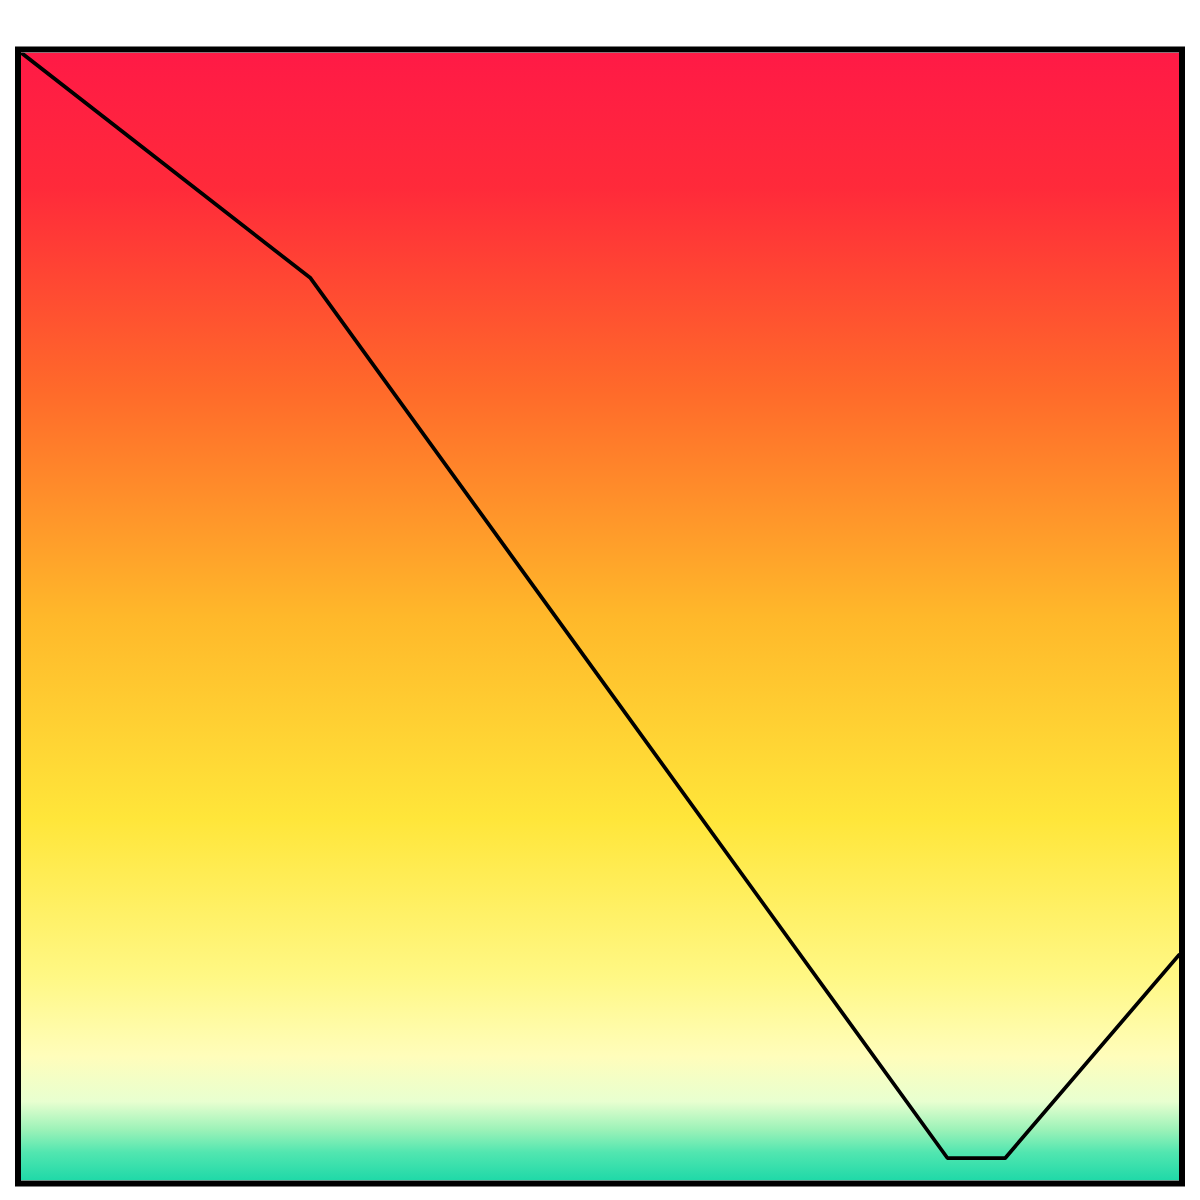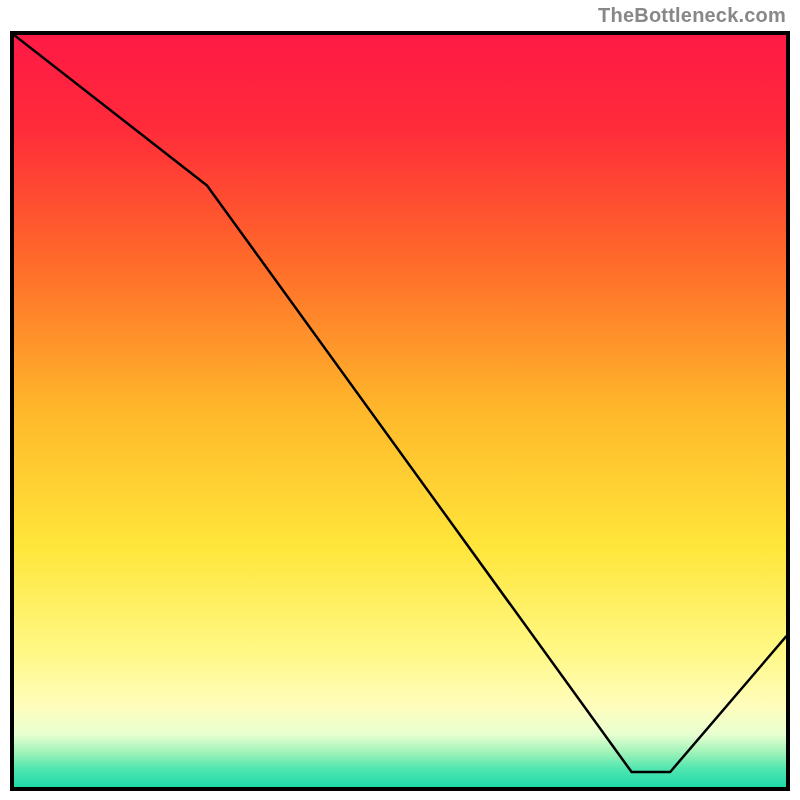--- a/index.html
+++ b/index.html
@@ -53,21 +53,20 @@
     font-weight: 700;
     letter-spacing: 1px;
     color: #e63a24;
     white-space: nowrap;
   }
 </style>
 </head>
 <body>
 <div class="container">
 
-  <div class="watermark">TheBottleneck.com</div>
 
   <div class="chart-area">
     <svg class="gradient-bg" viewBox="0 0 772 752" preserveAspectRatio="none">
       <defs>
 
         <linearGradient id="rainbow" x1="0" y1="0" x2="0" y2="1">
           <stop offset="0%" stop-color="#ff1a46"></stop>
           <stop offset="12%" stop-color="#ff2a3a"></stop>
           <stop offset="30%" stop-color="#ff6a2a"></stop>
           <stop offset="50%" stop-color="#ffb82a"></stop>

